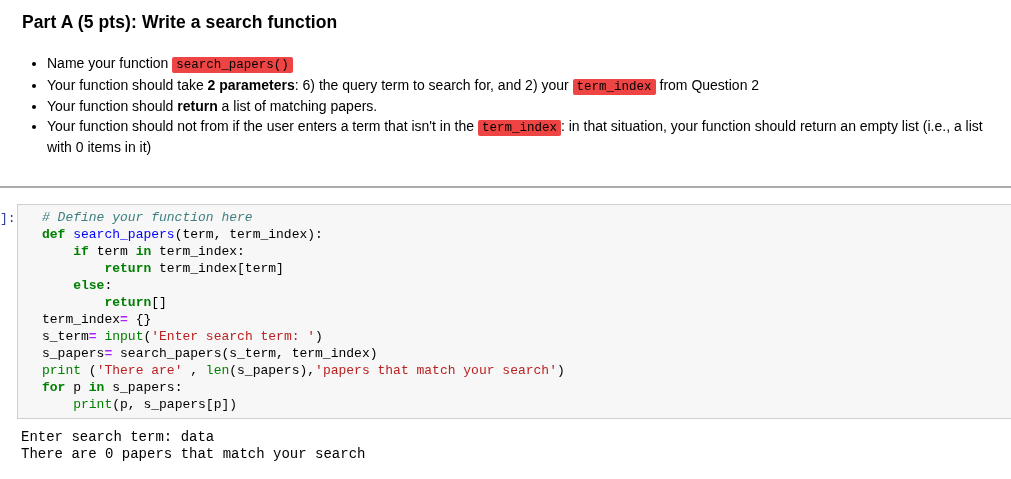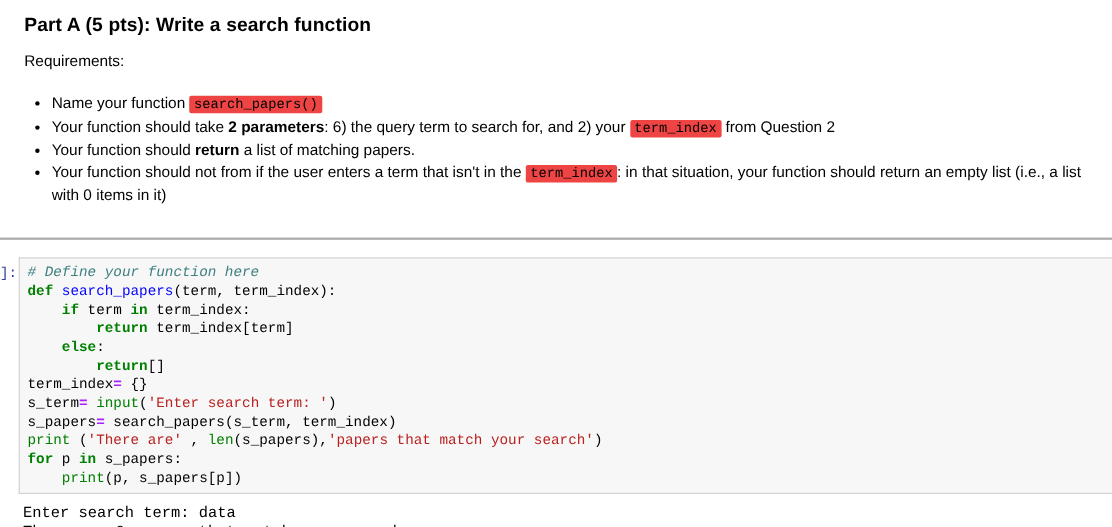--- a/index.html
+++ b/index.html
@@ -60,21 +60,21 @@
     font-family: "Liberation Mono", monospace;
     font-size: 13px;
     color: #303F9F;
     white-space: nowrap;
   }
   .input-area {
     margin-left: 17px;
     background: #f7f7f7;
     border: 1px solid #cfcfcf;
     border-right: none;
-    padding: 4px 0 5px 7px;
+    padding: 4px 0 5px 24px;
     margin-top: 16px;
   }
   pre.code {
     margin: 0;
     font-family: "Liberation Mono", monospace;
     font-size: 13px;
     line-height: 17px;
     color: #000;
   }
   .tok-c  { color: #408080; font-style: italic; }
@@ -94,21 +94,20 @@
     color: #000;
   }
 </style>
 </head>
 <body>
 
 <div class="page">
 
   <section class="markdown-cell">
     <h3 class="md-title">Part A (5 pts): Write a search function</h3>
-    <p class="md-intro">Requirements:</p>
     <ul class="req-list">
         <li><span>Name your function </span><code class="inline-code">search_papers()</code></li>
         <li><span>Your function should take </span><strong>2 parameters</strong><span>: 6) the query term to search for, and 2) your </span><code class="inline-code">term_index</code><span> from Question 2</span></li>
         <li><span>Your function should </span><strong>return</strong><span> a list of matching papers.</span></li>
         <li><span>Your function should not from if the user enters a term that isn't in the </span><code class="inline-code">term_index</code><span>: in that situation, your function should return an empty list (i.e., a list with 0 items in it)</span></li>
       </ul>
   </section>
 
   <hr class="cell-divider">
 

